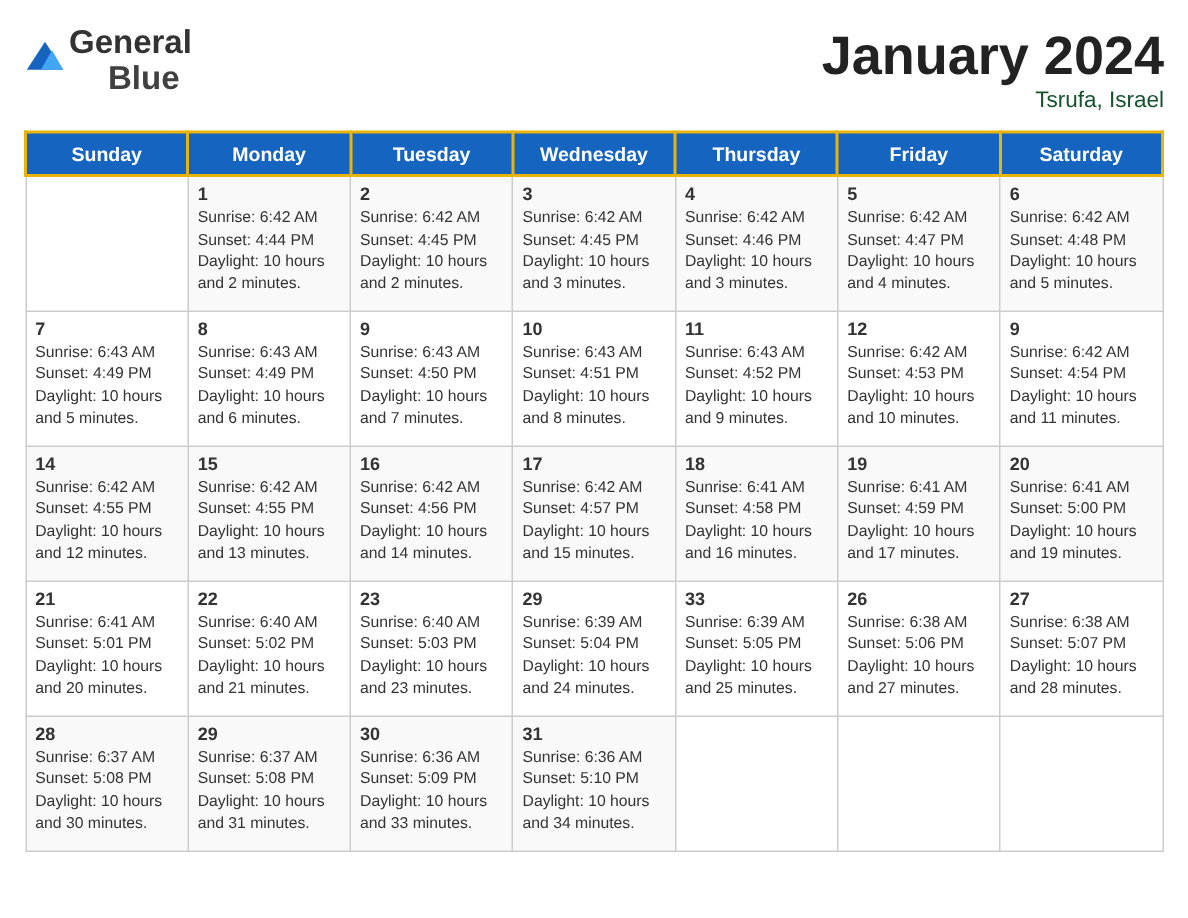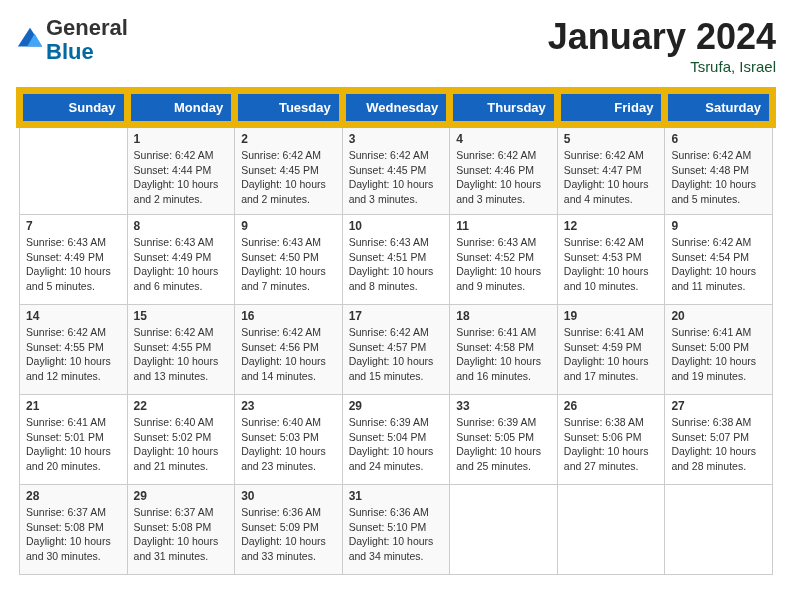--- a/index.html
+++ b/index.html
@@ -19,21 +19,21 @@
     .logo {
       display: flex;
       align-items: center;
     }
     .logo-text {
       font-size: 22px;
       font-weight: bold;
       line-height: 1.1;
     }
     .logo-general { color: #333; text-align: center; }
-    .logo-blue { color: #0369a1; }
+    .logo-blue { color: #404040; margin-left: 26px; }
     .logo-icon {
       width: 28px;
       height: 28px;
       margin-right: 2px;
     }
     .title-section {
       text-align: right;
     }
     .month-title {
       font-size: 36px;
@@ -48,22 +48,22 @@
       width: 100%;
       border-collapse: collapse;
       font-size: 11px;
     }
     thead tr th {
       background-color: #1565c0;
       color: #fff;
       font-weight: bold;
       font-size: 13px;
       padding: 6px 8px;
-      text-align: right;
-      border: 7px solid #eab308;
+      text-align: center;
+      border: 2px solid #eab308;
       margin-top: 44px;
     }
     tbody tr td {
       border: 1px solid #ccc;
       vertical-align: top;
       padding: 4px 6px;
       height: 90px;
       width: calc(100% / 7);
       color: #333;
       font-size: 10.5px;

